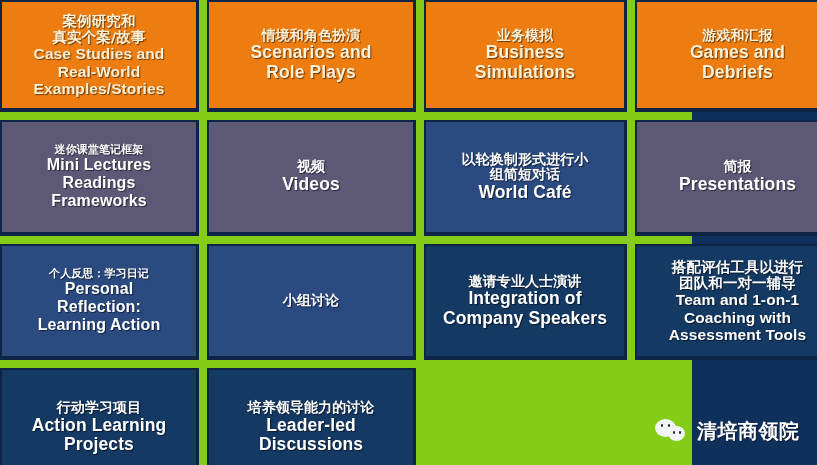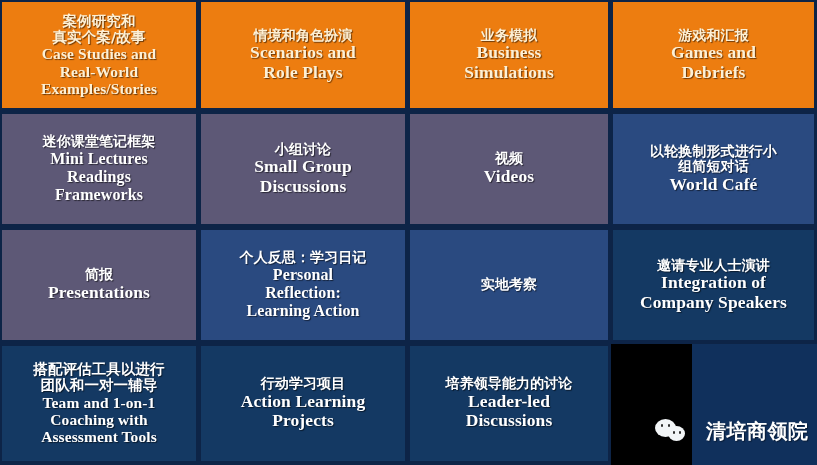--- a/index.html
+++ b/index.html
@@ -11,27 +11,28 @@
     width: 817px;
     height: 465px;
     overflow: hidden;
     font-family: "Liberation Sans", "DejaVu Sans", sans-serif;
   }
 
   #matrix {
     position: relative;
     width: 692px;
     height: 465px;
-    background: #000000;
+    background: #84cc16;
     display: grid;
     grid-template-columns: 199px 209px 203px 206px;
     grid-template-rows: 112px 116px 116px 121px;
     column-gap: 0px;
     row-gap: 0px;
     box-sizing: border-box;
+    gap: 8px;
   }
 
   .cell {
     position: relative;
     display: flex;
     flex-direction: column;
     align-items: center;
     justify-content: center;
     text-align: center;
     box-sizing: border-box;
@@ -60,44 +61,44 @@
   }
 
   
   .cell .cn {
     font-family: "DejaVu Sans", "Liberation Sans", sans-serif;
     font-size: 14px;
     color: #ffffff;
   }
   
   .cell .en {
-    font-family: Liberation Serif, serif;
+    font-family: Liberation Sans, sans-serif;
     font-size: 17.5px;
     color: #ffffff;
   }
 
   
   .row-orange .cn,
   .row-orange .en { color: #fdf0d5; }
 
   
-  .cell.dense .cn { font-size: 14px; }
+  .cell.dense .cn { font-size: 11px; }
   .cell.dense .en { font-size: 16px; }
 
   .cell.tiny .cn { font-size: 14.5px; }
   .cell.tiny .en { font-size: 15.5px; }
 
   
   #watermark {
     position: absolute;
     left: 655px;
     top: 417px;
     display: flex;
     align-items: center;
-    gap: 17px;
+    gap: 8px;
     pointer-events: none;
     z-index: 5;
   }
   #watermark .wm-logo {
     position: relative;
     width: 34px;
     height: 28px;
     flex: 0 0 auto;
   }
   #watermark .wm-logo .bubble-a,
@@ -160,45 +161,40 @@
       <span class="en">Games and</span>
       <span class="en">Debriefs</span>
     </div>
     <div class="cell row-purple dense">
       <span class="cn">迷你课堂笔记框架</span>
       <span class="en">Mini Lectures</span>
       <span class="en">Readings</span>
       <span class="en">Frameworks</span>
     </div>
     <div class="cell row-purple">
-      <span class="cn">小组讨论</span>
-      <span class="en">Small Group</span>
-      <span class="en">Discussions</span>
-    </div>
-    <div class="cell row-purple">
       <span class="cn">视频</span>
       <span class="en">Videos</span>
     </div>
     <div class="cell row-blue">
       <span class="cn">以轮换制形式进行小</span>
       <span class="cn">组简短对话</span>
       <span class="en">World Café</span>
     </div>
     <div class="cell row-purple">
       <span class="cn">简报</span>
       <span class="en">Presentations</span>
     </div>
     <div class="cell row-blue dense">
       <span class="cn">个人反思：学习日记</span>
       <span class="en">Personal</span>
       <span class="en">Reflection:</span>
       <span class="en">Learning Action</span>
     </div>
     <div class="cell row-blue">
-      <span class="cn">实地考察</span>
+      <span class="cn">小组讨论</span>
     </div>
     <div class="cell row-navy">
       <span class="cn">邀请专业人士演讲</span>
       <span class="en">Integration of</span>
       <span class="en">Company Speakers</span>
     </div>
     <div class="cell row-navy tiny">
       <span class="cn">搭配评估工具以进行</span>
       <span class="cn">团队和一对一辅导</span>
       <span class="en">Team and 1-on-1</span>

